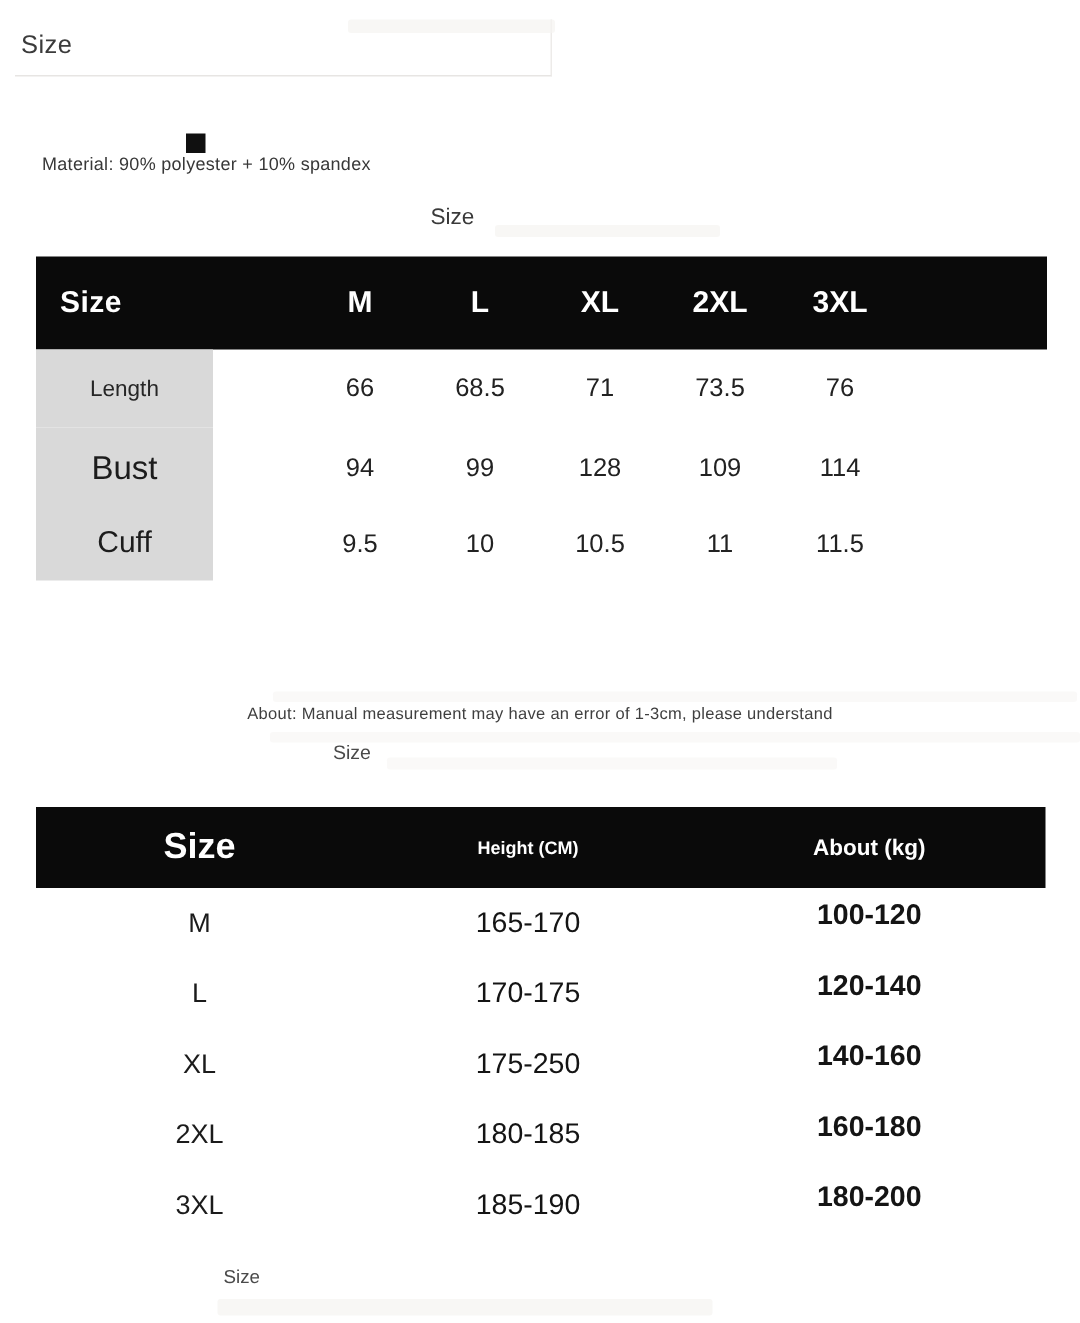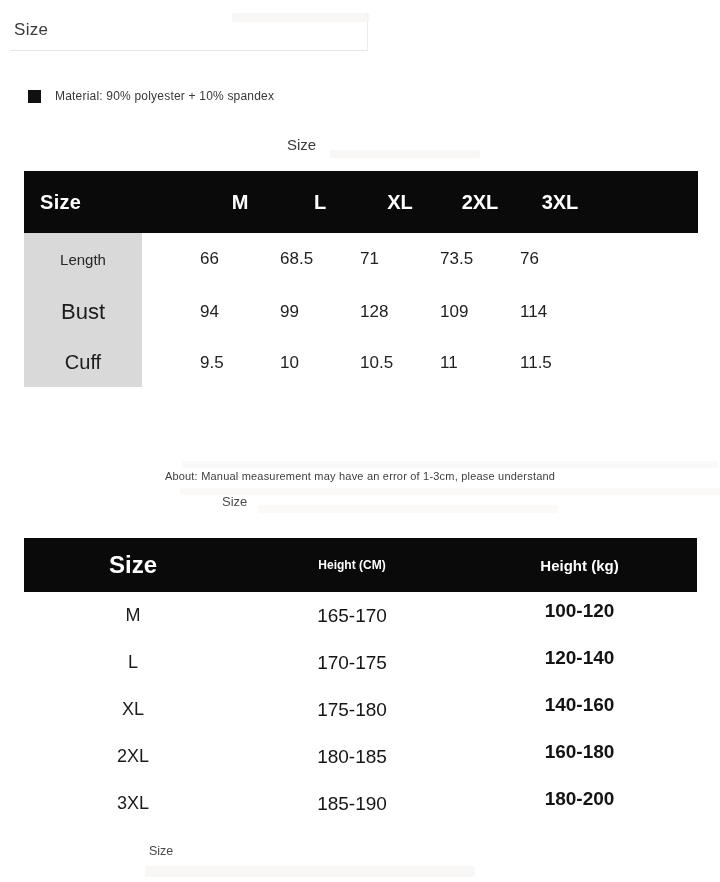--- a/index.html
+++ b/index.html
@@ -24,21 +24,21 @@
     font-size:17px; color:#3b3b3b; letter-spacing:.3px;
   }
   .artifact { background:#f5f3f1; opacity:.7; border-radius:2px; }
   .a1 { left:232px; top:13px;  width:138px; height:9px; }
   .a2 { left:330px; top:150px; width:150px; height:8px; }
   .a3 { left:182px; top:461px; width:536px; height:7px; opacity:.5; }
   .a4 { left:180px; top:488px; width:540px; height:7px; opacity:.5; }
   .a5 { left:258px; top:505px; width:300px; height:8px; opacity:.5; }
   .a6 { left:145px; top:866px; width:330px; height:11px; }
 
-  .material-row { left:28px; top:89px; display:flex; align-items:center; }
+  .material-row { left:28px; top:89px; display:flex; align-items:center;flex-direction:column; }
   .material-bullet {
     width:13px; height:13px; background:#101010; margin-right:14px; flex:none;
   }
   .material-note { font-size:12px; color:#383838; letter-spacing:.2px; }
 
   .mid-title { left:287px; top:136px; font-size:15px; color:#3a3a3a; }
 
   
   .size-chart { left:24px; top:171px; width:674px; }
   .sc-grid {
@@ -56,21 +56,21 @@
   .sc-header .colhead {
     text-align:center; font-size:20px; font-weight:700;
   }
   .sc-row { position:relative; }
   .sc-row .rowlabel {
     grid-column:1; height:100%; background:#d9d9d9;
     display:flex; align-items:center; justify-content:center;
     text-align:center; color:#262626;
   }
   .sc-row .val {
-    text-align:left; font-size:17px; color:#222222;
+    text-align:center; font-size:17px; color:#222222;
   }
   .r0 { height:52px; } .r0 .rowlabel { font-size:15px; }
   .r1 { height:53px; } .r1 .rowlabel { font-size:22px; color:#1c1c1c; }
   .r2 { height:56px; } .r2 .rowlabel { font-size:12px; }
   .r2 .two-line { text-align:left; line-height:1.25; }
   .r2 .two-line span { display:block; }
   .r3 { height:49px; } .r3 .rowlabel { font-size:20px; color:#1c1c1c; }
 
   .about-note {
     left:0; top:470px; width:720px; text-align:center;
@@ -162,36 +162,36 @@
 <div class="abs artifact a3"></div>
 <div class="abs about-note">About: Manual measurement may have an error of 1-3cm, please understand</div>
 <div class="abs artifact a4"></div>
 <div class="abs small-title-2">Size</div>
 <div class="abs artifact a5"></div>
 
 <div class="abs fit-chart">
   <div class="fc-grid fc-header">
     <div class="h0">Size</div>
     <div class="h1">Height (CM)</div>
-    <div class="h2">Height (kg)</div>
+    <div class="h2">About (kg)</div>
   </div>
 
   <div class="fc-grid fc-row">
     <div class="size">M</div>
     <div class="height">165-170</div>
     <div class="weight">100-120</div>
   </div>
   <div class="fc-grid fc-row">
     <div class="size">L</div>
     <div class="height">170-175</div>
     <div class="weight">120-140</div>
   </div>
   <div class="fc-grid fc-row">
     <div class="size">XL</div>
-    <div class="height">175-180</div>
+    <div class="height">175-250</div>
     <div class="weight">140-160</div>
   </div>
   <div class="fc-grid fc-row">
     <div class="size">2XL</div>
     <div class="height">180-185</div>
     <div class="weight">160-180</div>
   </div>
   <div class="fc-grid fc-row">
     <div class="size">3XL</div>
     <div class="height">185-190</div>

